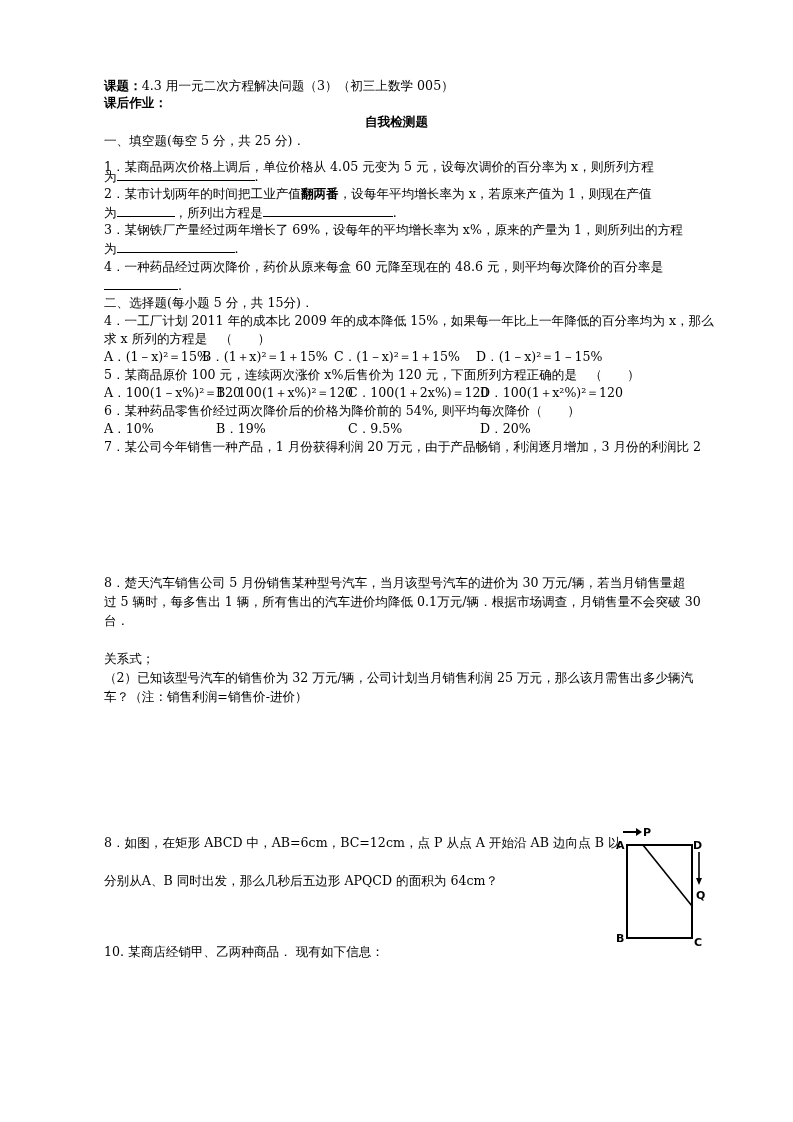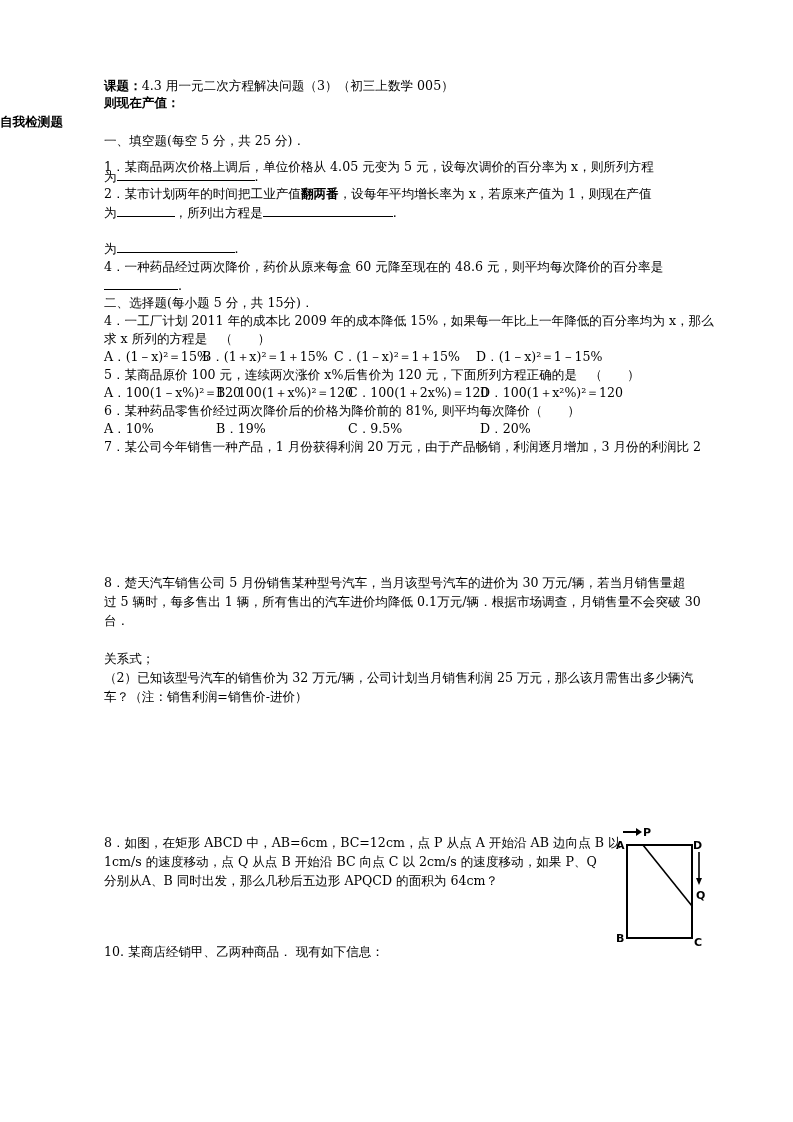--- a/index.html
+++ b/index.html
@@ -1,51 +1,52 @@
 <!DOCTYPE html>
 <html><head>
 <meta charset="utf-8">
 <style>
   html, body { margin: 0; padding: 0; background: #ffffff; }
   body { width: 793px; height: 1122px; position: relative; overflow: hidden;
          font-family: "DejaVu Serif", "Liberation Serif", serif; color: #000; font-size: 12.6px; }
   .page { position: absolute; left: 0; top: 0; width: 793px; height: 900px; text-decoration: underline; }
   .line { position: absolute; left: 104px; white-space: nowrap; line-height: 17px; }
   .b { font-weight: bold; }
-  .center { left: 0; width: 793px; }
+  .center { left: 0; width: 793px; text-align: center; }
   .blank { display: inline-block; border-bottom: 1px solid #000; height: 13px; vertical-align: baseline; }
   .opt { display: inline-block; }
   .figure { position: absolute; left: 612px; top: 822px; width: 100px; height: 128px; }
   .figure svg { width: 100%; height: 100%; }
 </style>
 </head>
 <body>
 
 <div class="page">
 
   <div class="line" style="top:77px">
     <span class="b">课题：</span><span>4.3 用一元二次方程解决问题（3）（初三上数学 005）</span>
   </div>
-  <div class="line b" style="top:94px">则现在产值：</div>
+  <div class="line b" style="top:94px">课后作业：</div>
   <div class="line b center" style="top:113px">自我检测题</div>
 
   <div class="line" style="top:132px">一、填空题(每空 5 分，共 25 分)．</div>
 
   <div class="line" style="top:158px">1．某商品两次价格上调后，单位价格从 4.05 元变为 5 元，设每次调价的百分率为 x，则所列方程</div>
   <div class="line" style="top:167px">
     <span>为</span><span class="blank" style="width:138px"></span><span>.</span>
   </div>
 
   <div class="line" style="top:185px">
     <span>2．某市计划两年的时间把工业产值</span><span class="b">翻两番</span><span>，设每年平均增长率为 x，若原来产值为 1，则现在产值</span>
   </div>
   <div class="line" style="top:203px">
     <span>为</span><span class="blank" style="width:58px"></span><span>，所列出方程是</span><span class="blank" style="width:130px"></span><span>.</span>
   </div>
 
+  <div class="line" style="top:221px">3．某钢铁厂产量经过两年增长了 69%，设每年的平均增长率为 x%，原来的产量为 1，则所列出的方程</div>
   <div class="line" style="top:239px">
     <span>为</span><span class="blank" style="width:118px"></span><span>.</span>
   </div>
 
   <div class="line" style="top:258px">4．一种药品经过两次降价，药价从原来每盒 60 元降至现在的 48.6 元，则平均每次降价的百分率是</div>
   <div class="line" style="top:276px">
     <span class="blank" style="width:74px"></span><span>.</span>
   </div>
 
   <div class="line" style="top:294px">二、选择题(每小题 5 分，共 15分)．</div>
@@ -54,36 +55,35 @@
   <div class="line" style="top:330px">求 x 所列的方程是　（　　）</div>
   <div class="line" style="top:348px">
     <span class="opt" style="width:98px">A．(1－x)²＝15%</span><span class="opt" style="width:132px">B．(1＋x)²＝1＋15%</span><span class="opt" style="width:142px">C．(1－x)²＝1＋15%</span><span class="opt">D．(1－x)²＝1－15%</span>
   </div>
 
   <div class="line" style="top:366px">5．某商品原价 100 元，连续两次涨价 x%后售价为 120 元，下面所列方程正确的是　（　　）</div>
   <div class="line" style="top:384px">
     <span class="opt" style="width:112px">A．100(1－x%)²＝120</span><span class="opt" style="width:132px">B．100(1＋x%)²＝120</span><span class="opt" style="width:132px">C．100(1＋2x%)＝120</span><span class="opt">D．100(1＋x²%)²＝120</span>
   </div>
 
-  <div class="line" style="top:402px">6．某种药品零售价经过两次降价后的价格为降价前的 81%, 则平均每次降价（　　）</div>
+  <div class="line" style="top:402px">6．某种药品零售价经过两次降价后的价格为降价前的 54%, 则平均每次降价（　　）</div>
   <div class="line" style="top:420px">
     <span class="opt" style="width:112px">A．10%</span><span class="opt" style="width:132px">B．19%</span><span class="opt" style="width:132px">C．9.5%</span><span class="opt">D．20%</span>
   </div>
 
   <div class="line" style="top:438px">7．某公司今年销售一种产品，1 月份获得利润 20 万元，由于产品畅销，利润逐月增加，3 月份的利润比 2</div>
 
   <div class="line" style="top:574px">8．楚天汽车销售公司 5 月份销售某种型号汽车，当月该型号汽车的进价为 30 万元/辆，若当月销售量超</div>
   <div class="line" style="top:593px">过 5 辆时，每多售出 1 辆，所有售出的汽车进价均降低 0.1万元/辆．根据市场调查，月销售量不会突破 30</div>
   <div class="line" style="top:612px">台．</div>
   <div class="line" style="top:650px">关系式；</div>
   <div class="line" style="top:669px">（2）已知该型号汽车的销售价为 32 万元/辆，公司计划当月销售利润 25 万元，那么该月需售出多少辆汽</div>
   <div class="line" style="top:688px">车？（注：销售利润=销售价-进价）</div>
 
   <div class="line" style="top:834px">8．如图，在矩形 ABCD 中，AB=6cm，BC=12cm，点 P 从点 A 开始沿 AB 边向点 B 以</div>
-  <div class="line" style="top:853px">1cm/s 的速度移动，点 Q 从点 B 开始沿 BC 向点 C 以 2cm/s 的速度移动，如果 P、Q</div>
   <div class="line" style="top:872px">分别从A、B 同时出发，那么几秒后五边形 APQCD 的面积为 64cm？</div>
 
   <div class="figure">
     <svg viewBox="0 0 100 128" xmlns="http://www.w3.org/2000/svg">
       <rect x="15" y="23" width="65" height="93" fill="none" stroke="#000" stroke-width="2"></rect>
       <line x1="31" y1="23" x2="80" y2="84" stroke="#000" stroke-width="1.6"></line>
       <line x1="11" y1="10" x2="24" y2="10" stroke="#000" stroke-width="2"></line>
       <polygon points="24,6 30,10 24,14" fill="#000"></polygon>
       <line x1="87" y1="30" x2="87" y2="57" stroke="#000" stroke-width="1.6"></line>
       <polygon points="84,56 87,63 90,56" fill="#000"></polygon>

